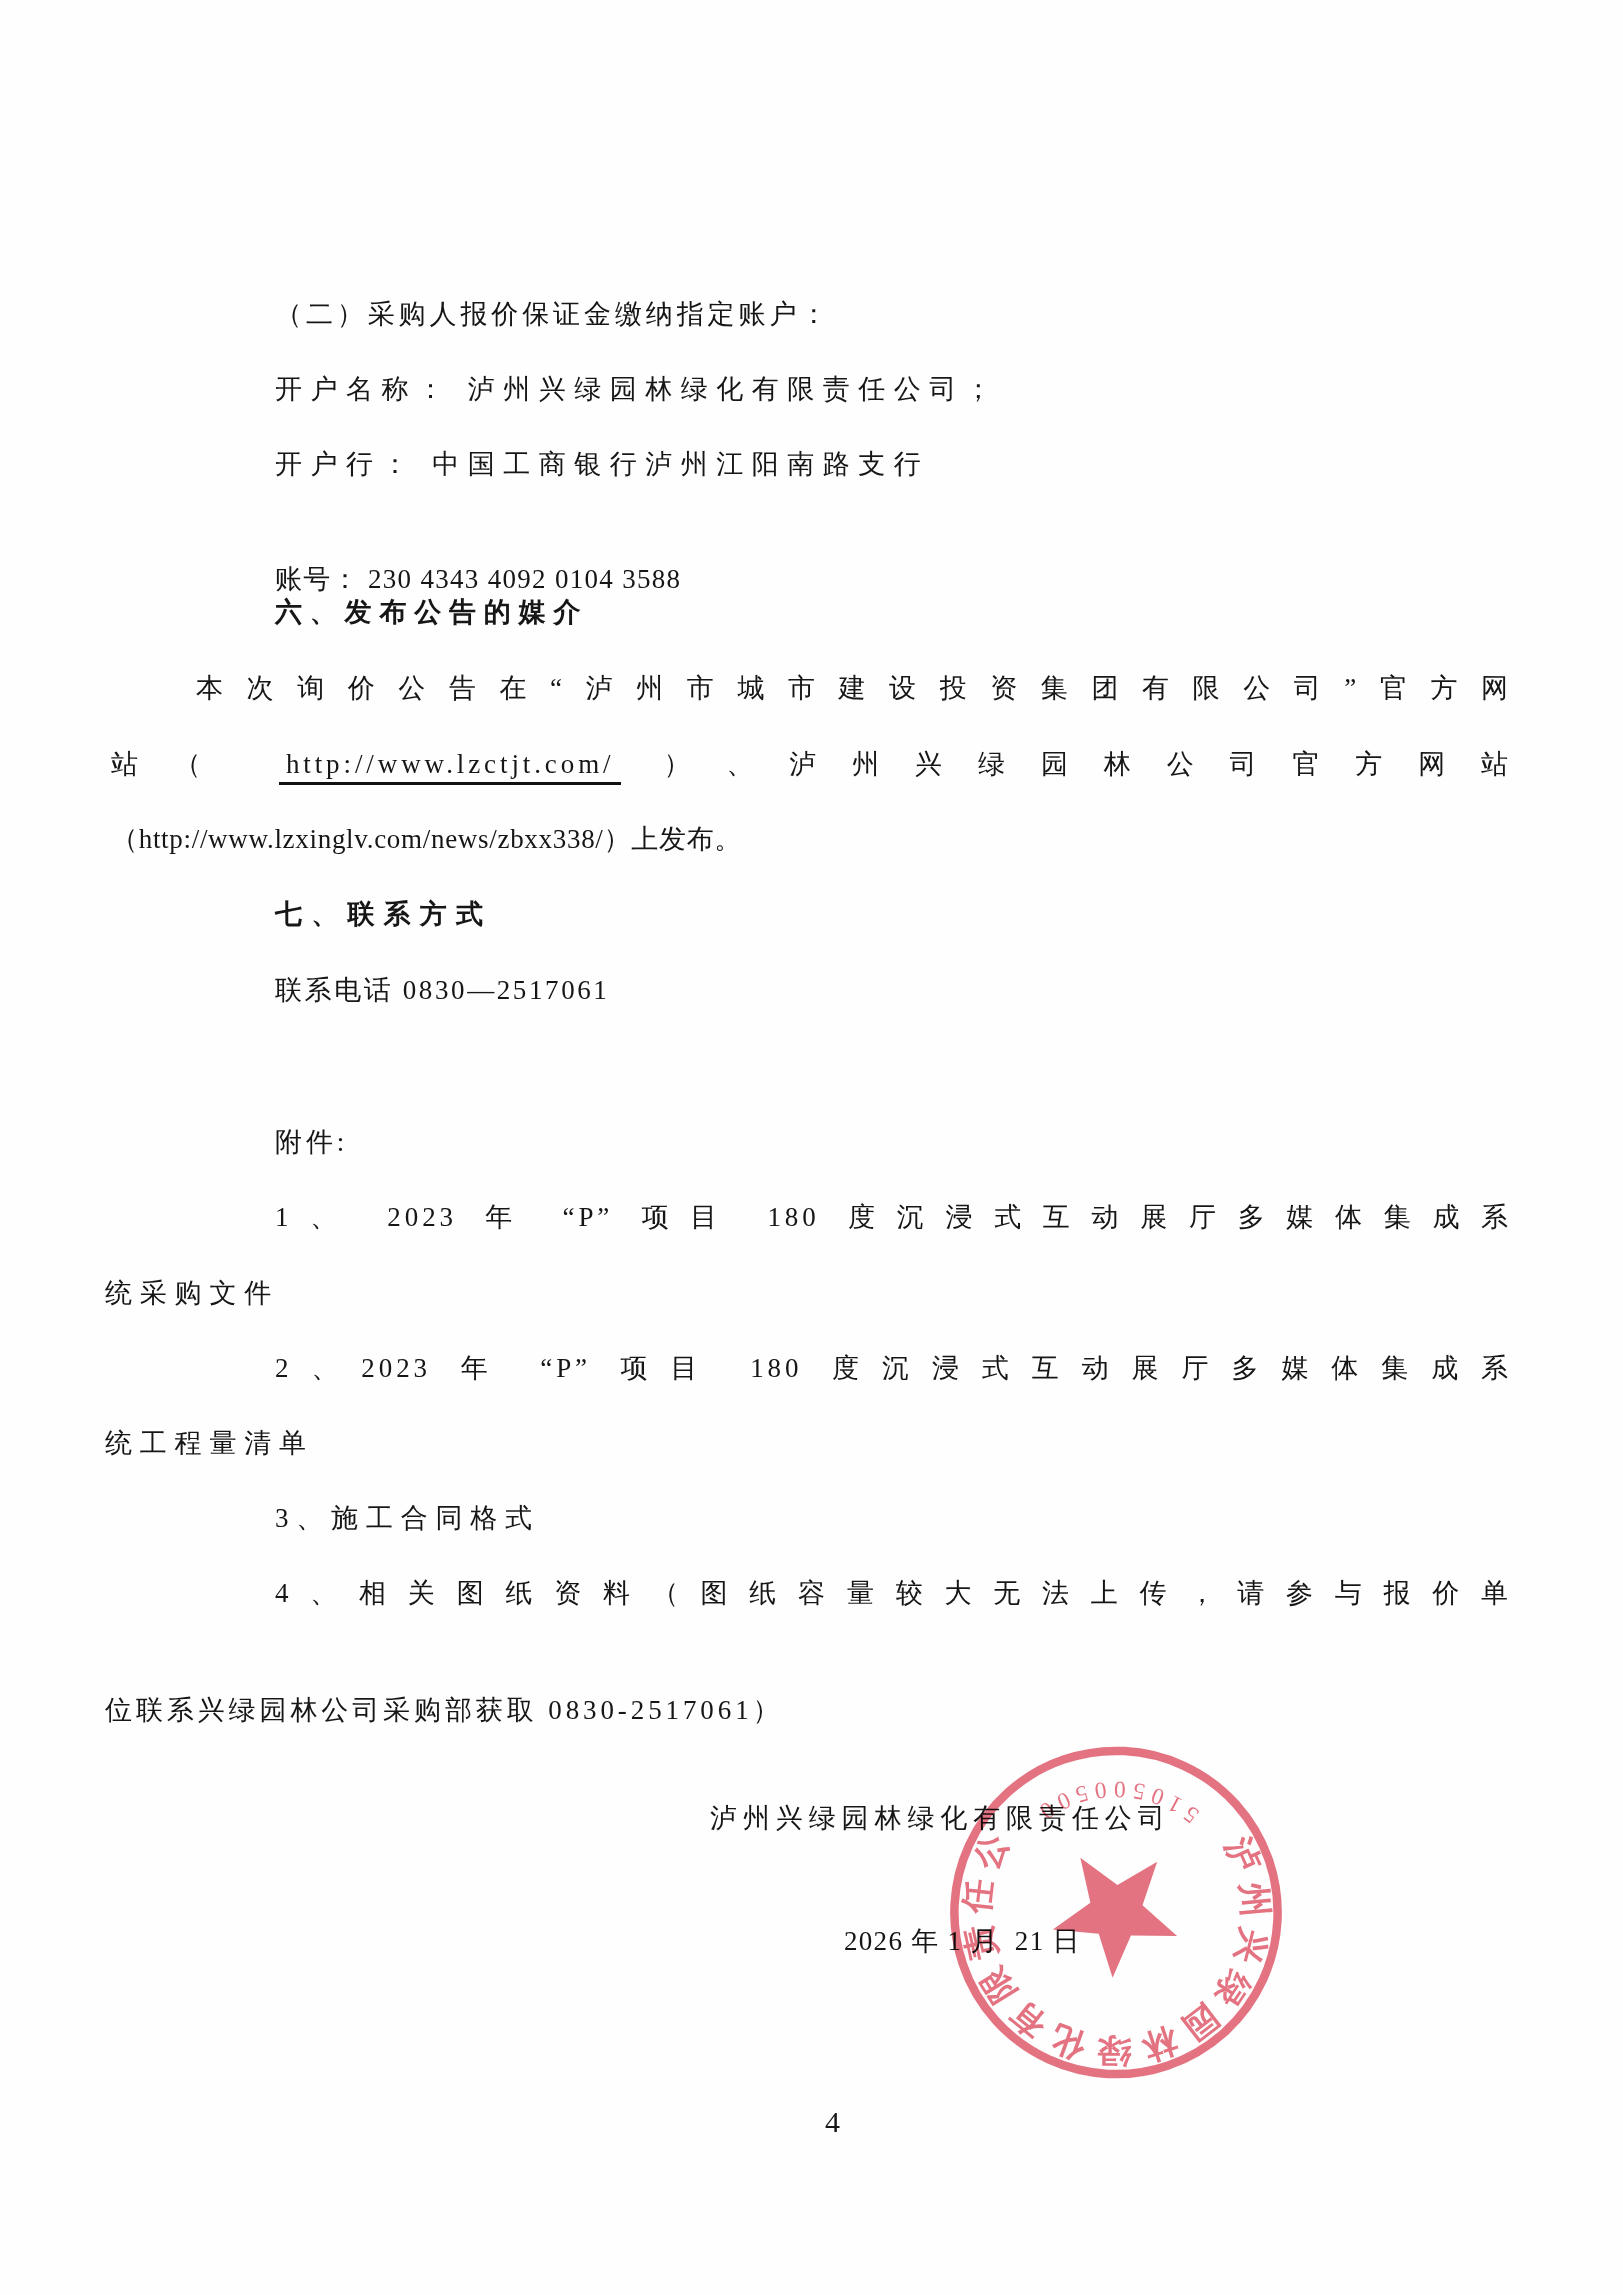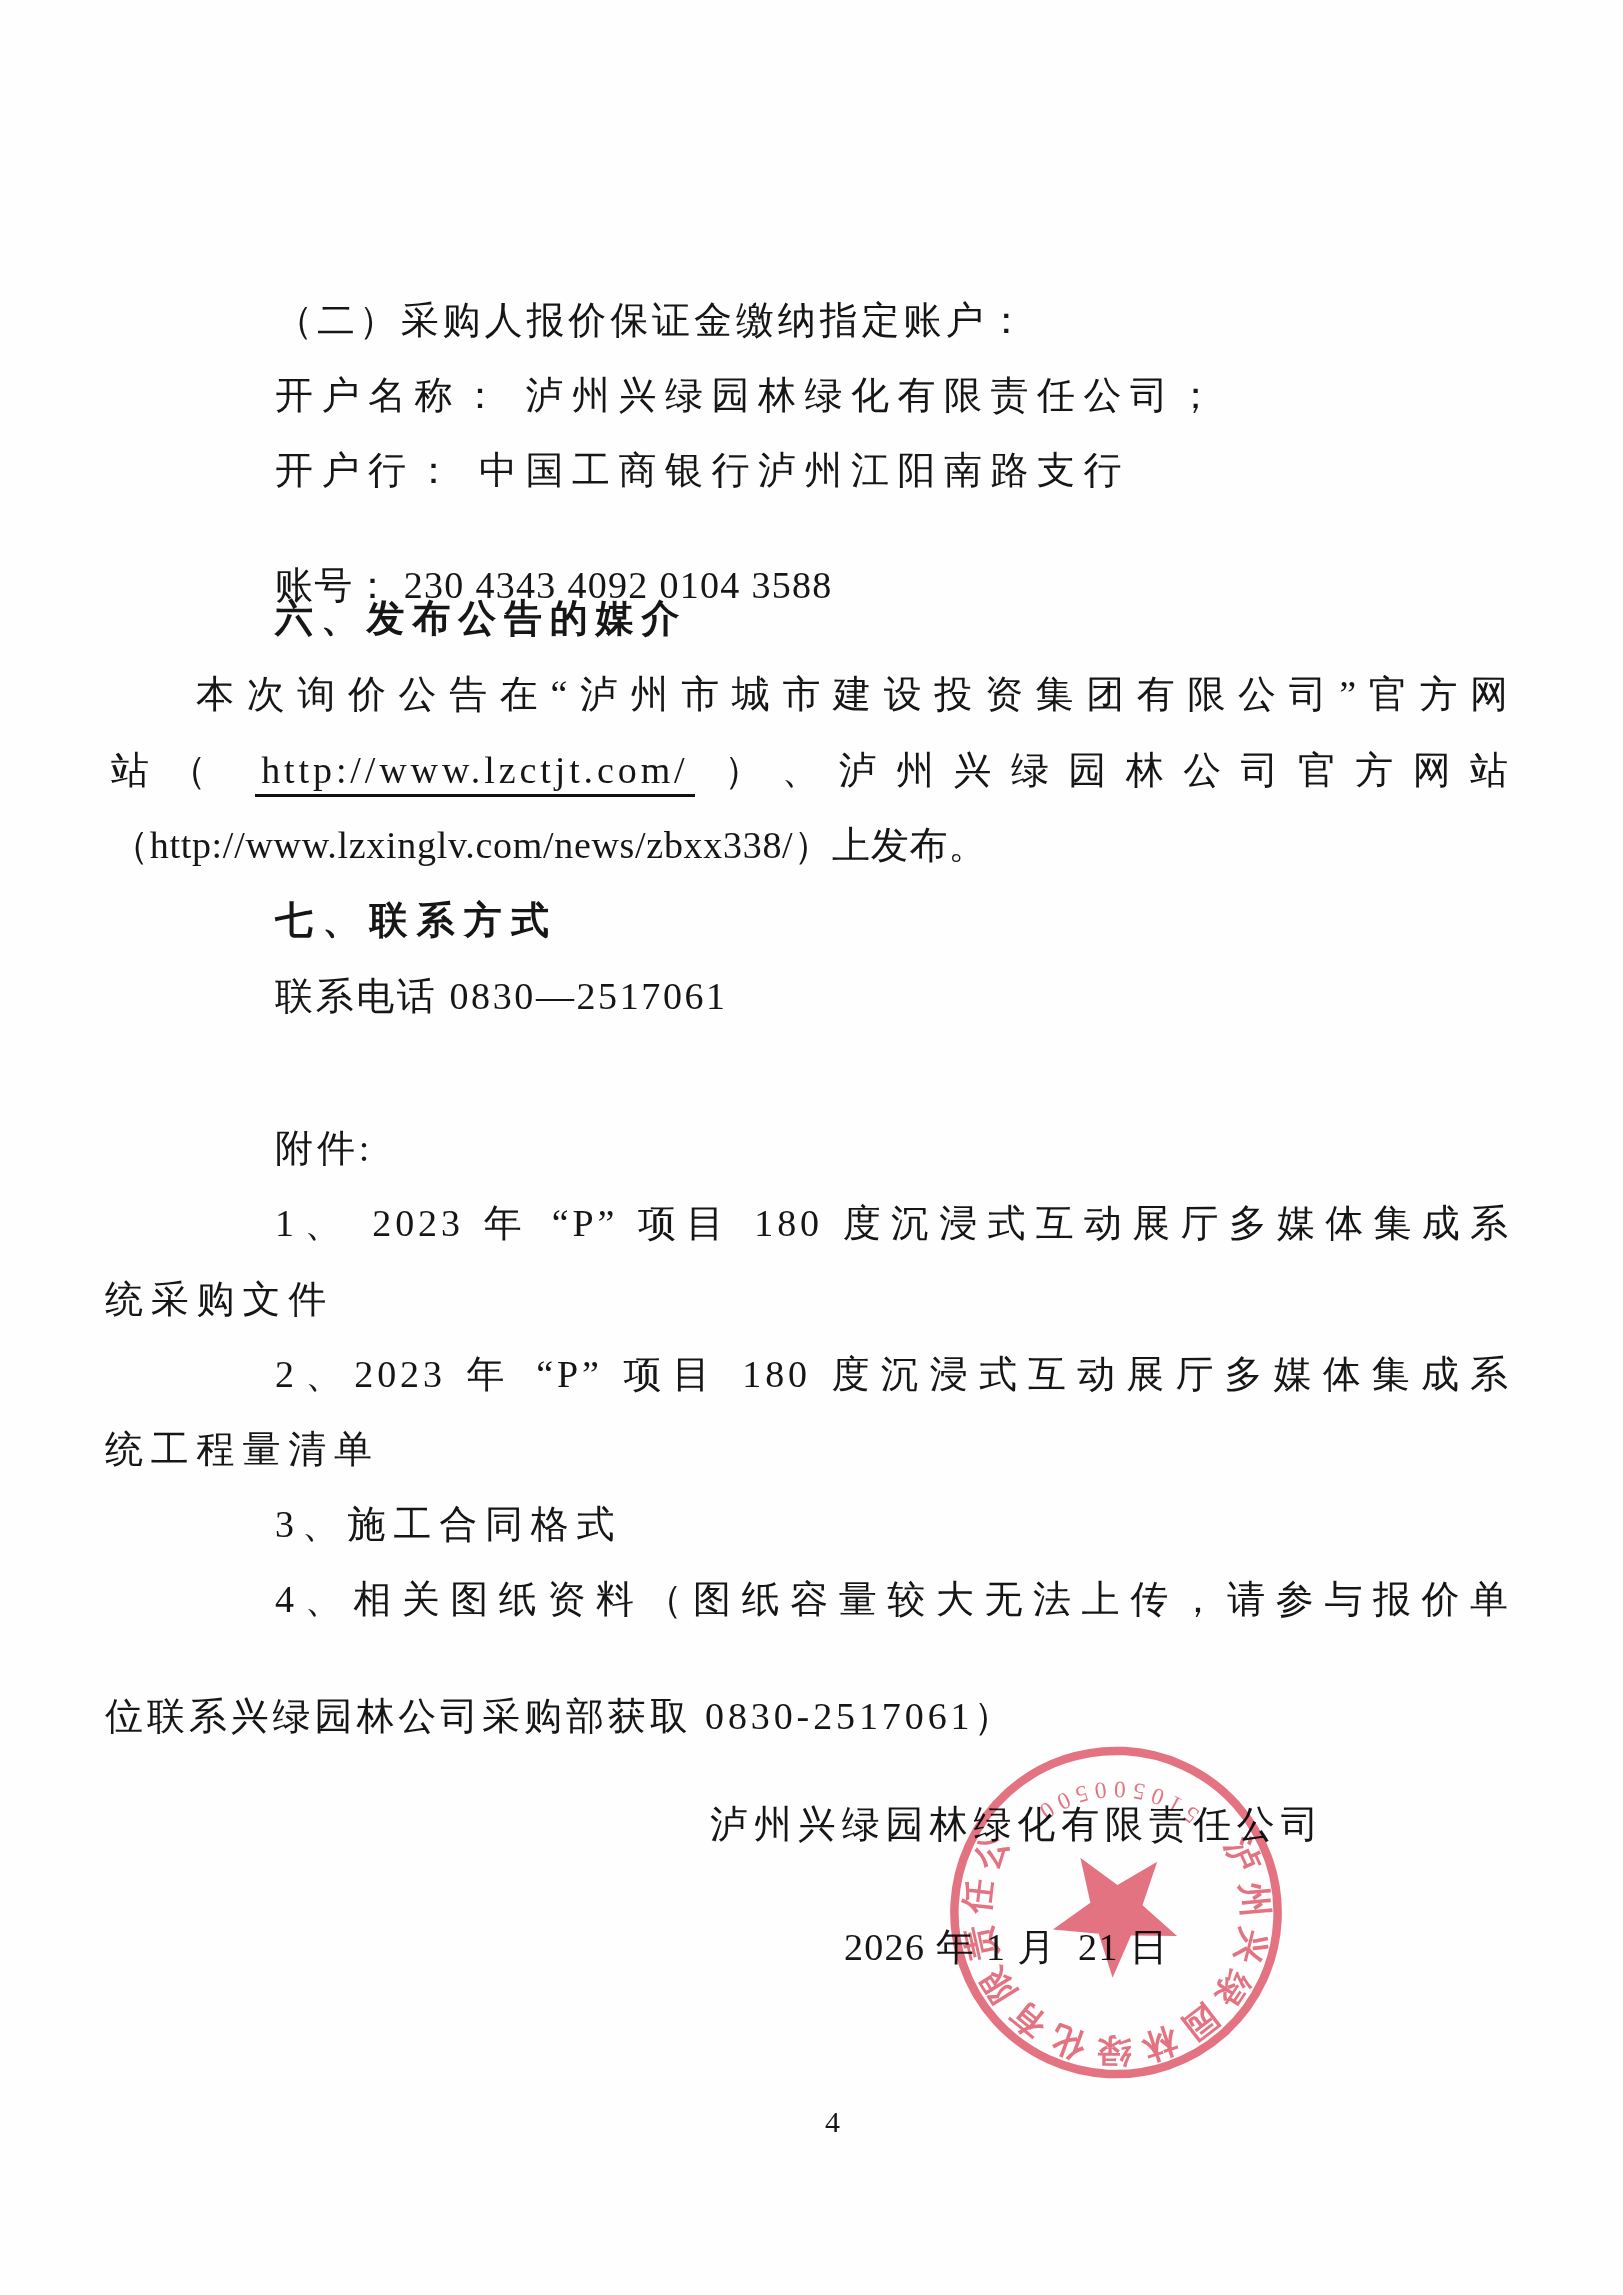--- a/index.html
+++ b/index.html
@@ -3,21 +3,21 @@
 <meta charset="utf-8">
 <style>
   html,body{margin:0;padding:0;}
   body{
     width:1623px;height:2295px;position:relative;background:#fefefe;
     font-family:"Liberation Serif","DejaVu Serif",serif;color:#161616;
     overflow:hidden;
   }
   .page{position:absolute;inset:0;background:#fefefe;}
   .line{
-    position:absolute;white-space:pre;font-size:38px;line-height:1.2;
+    position:absolute;white-space:pre;font-size:27px;line-height:1.2;
     color:#161616;letter-spacing:3.9px;
   }
   .ls1{letter-spacing:0.7px;}
   .ls2{letter-spacing:1.3px;margin-top:40px;}
   .ls4{letter-spacing:2.6px;}
   .ls9{letter-spacing:5.9px;}
   .ls12{letter-spacing:7.8px;}
   .ls13{letter-spacing:8.5px;}
   .ls14{letter-spacing:9.2px;}
   .bold{font-weight:bold;}

